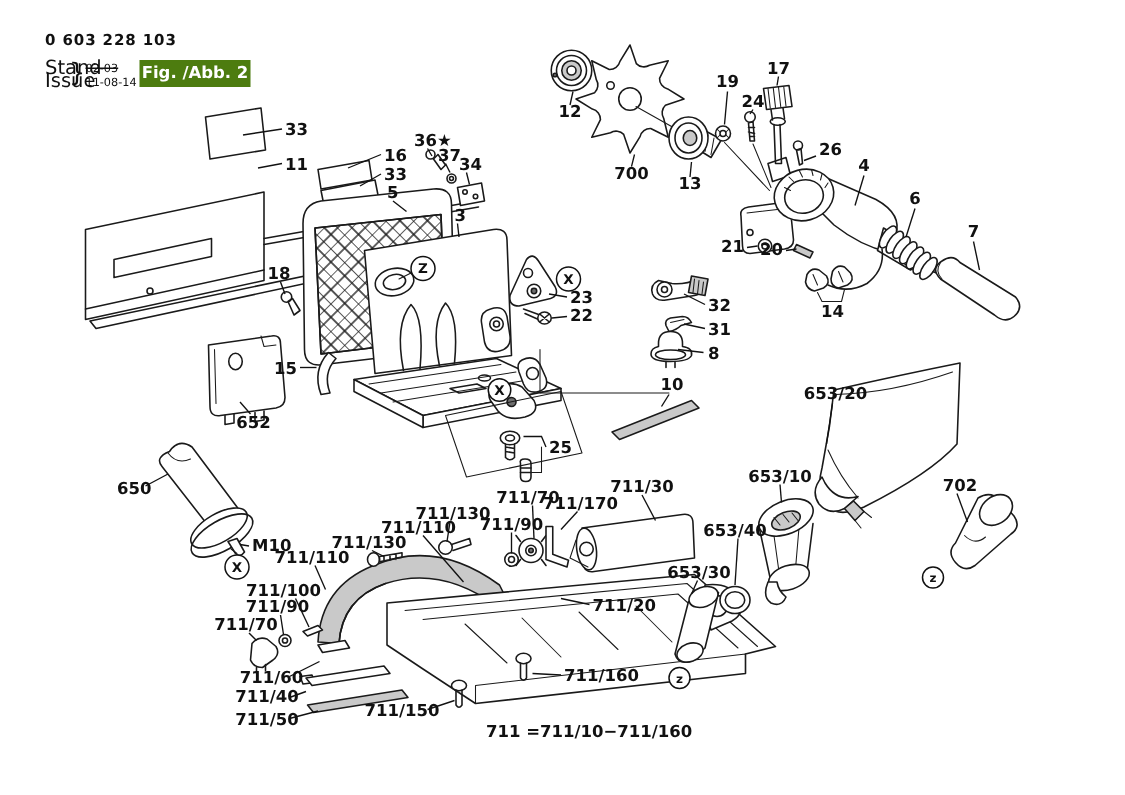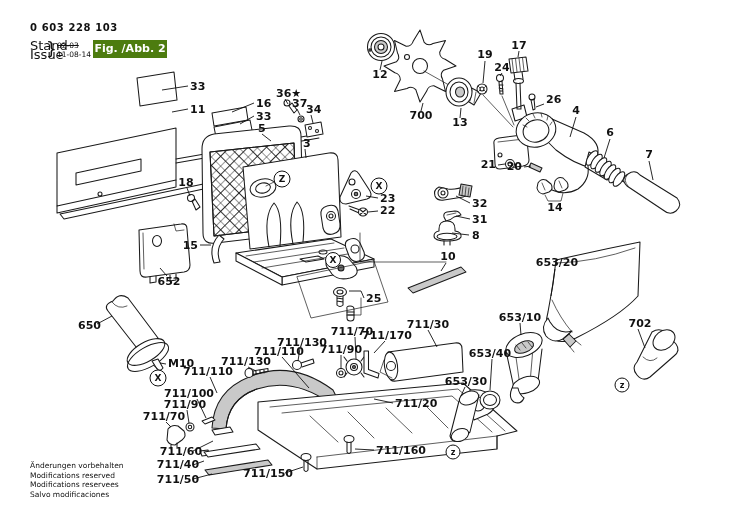--- a/index.html
+++ b/index.html
@@ -501,19 +501,14 @@
         <text x="333" y="263.2" text-anchor="middle" font-size="9">X</text>
         <circle cx="158" cy="378" r="8"></circle>
         <text x="158" y="381.2" text-anchor="middle" font-size="9">X</text>
         <circle cx="622" cy="385" r="7"></circle>
         <text x="622" y="388.2" text-anchor="middle" font-size="8">z</text>
         <circle cx="453" cy="452" r="7"></circle>
         <text x="453" y="455.2" text-anchor="middle" font-size="8">z</text>
       </g>
   </svg>
 
-  <div class="abs notice">
-      <div>Änderungen vorbehalten</div>
-      <div>Modifications reserved</div>
-      <div>Modifications reservees</div>
-      <div>Salvo modificaciones</div>
-    </div>
+  <div class="abs formula">711 =711/10−711/160</div>
 </div>
 
 </body></html>

